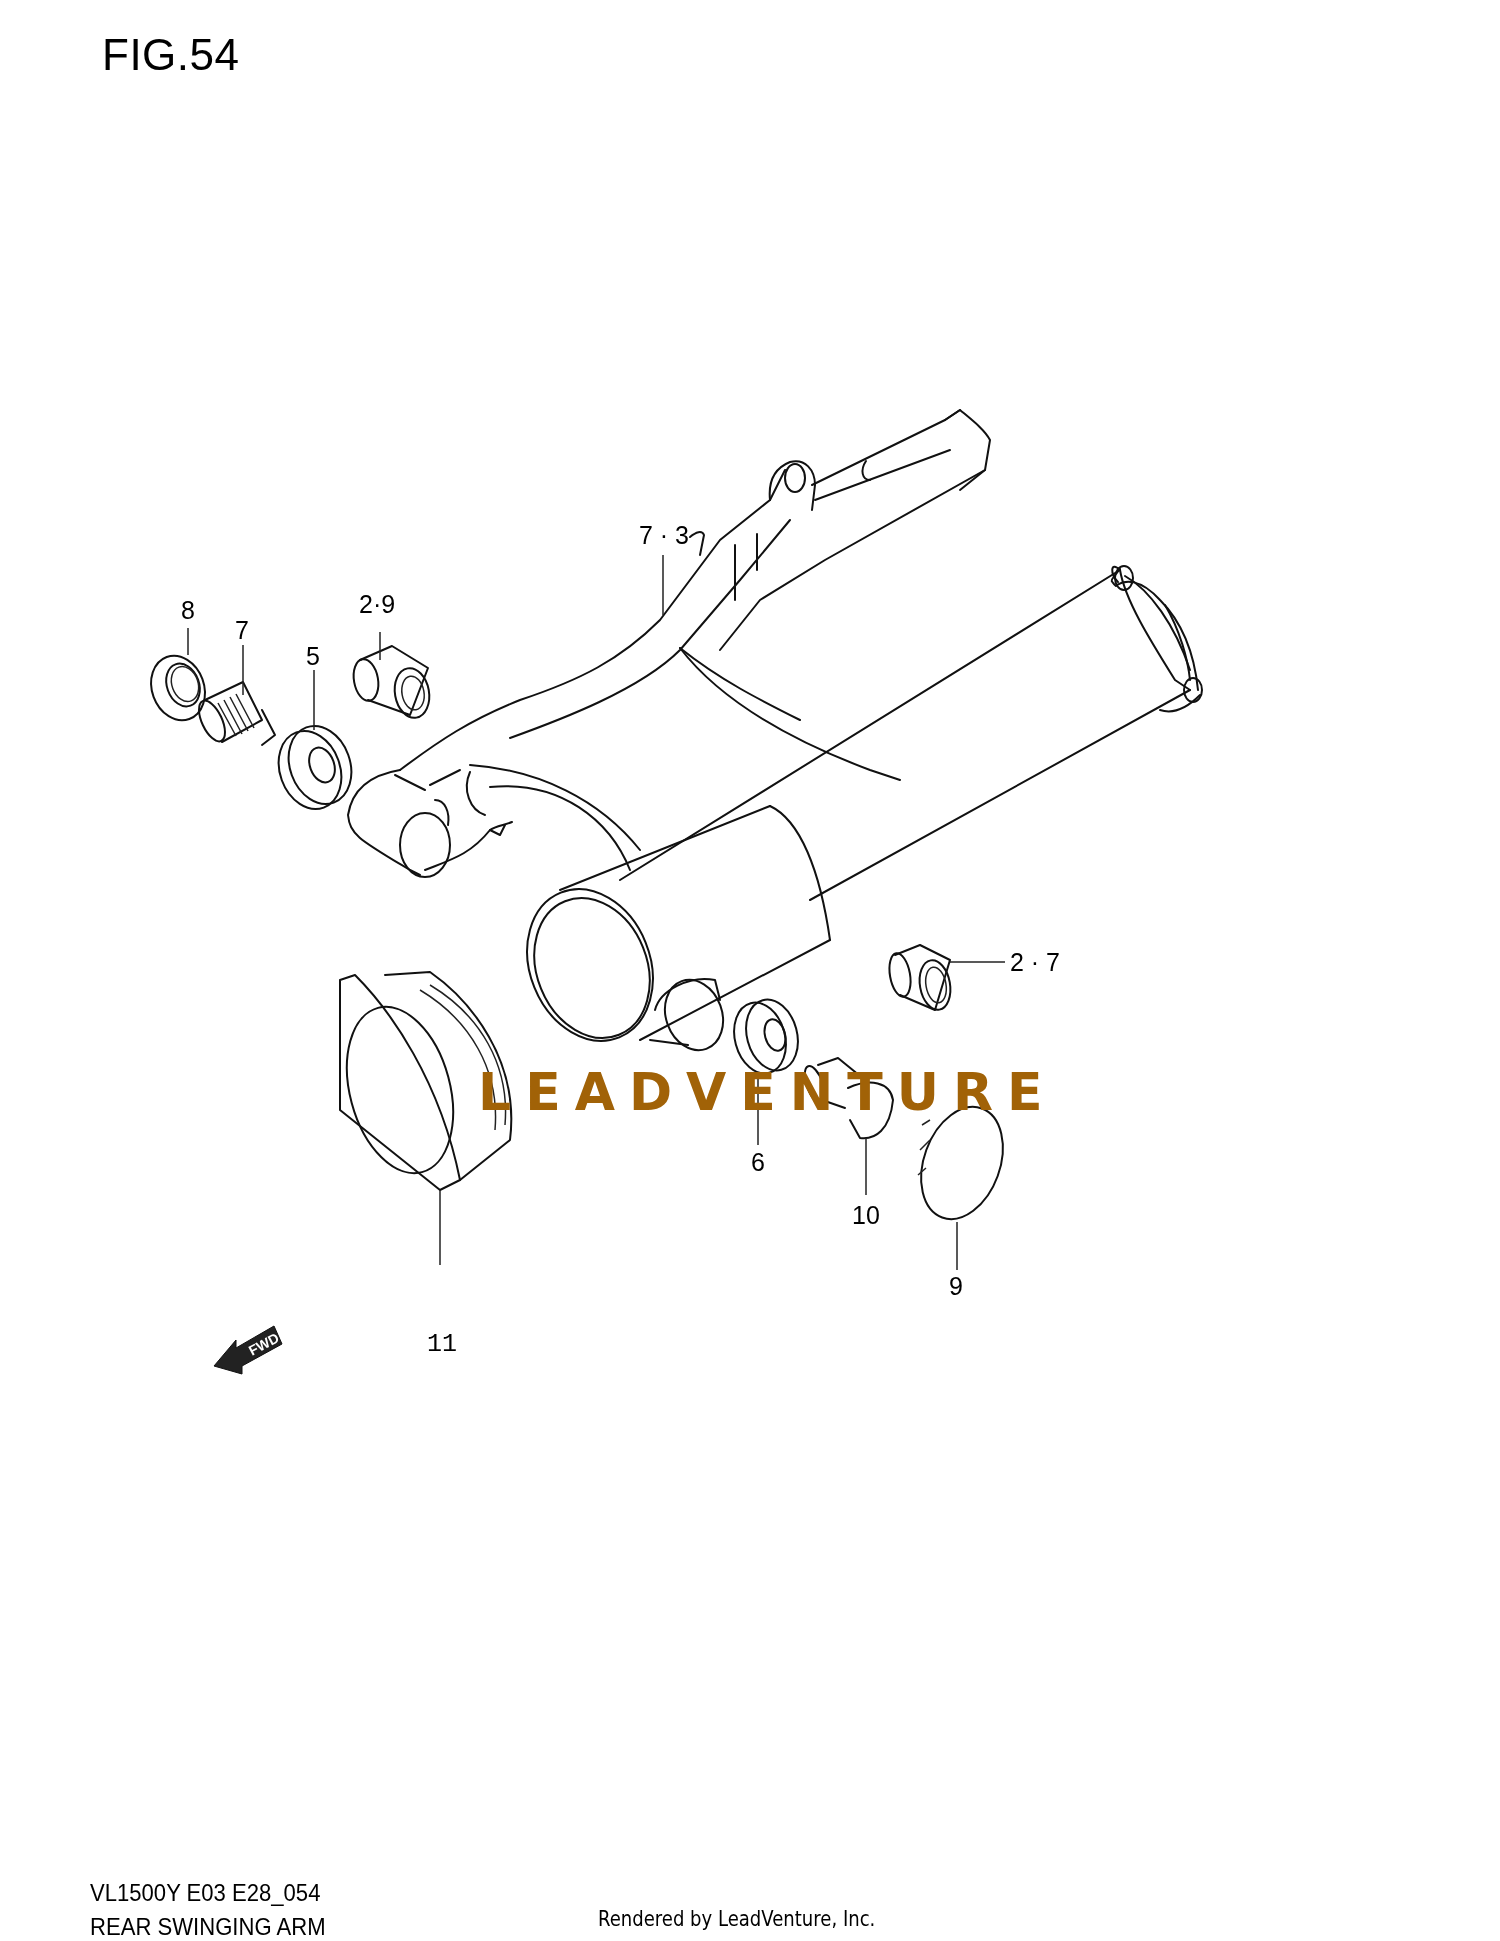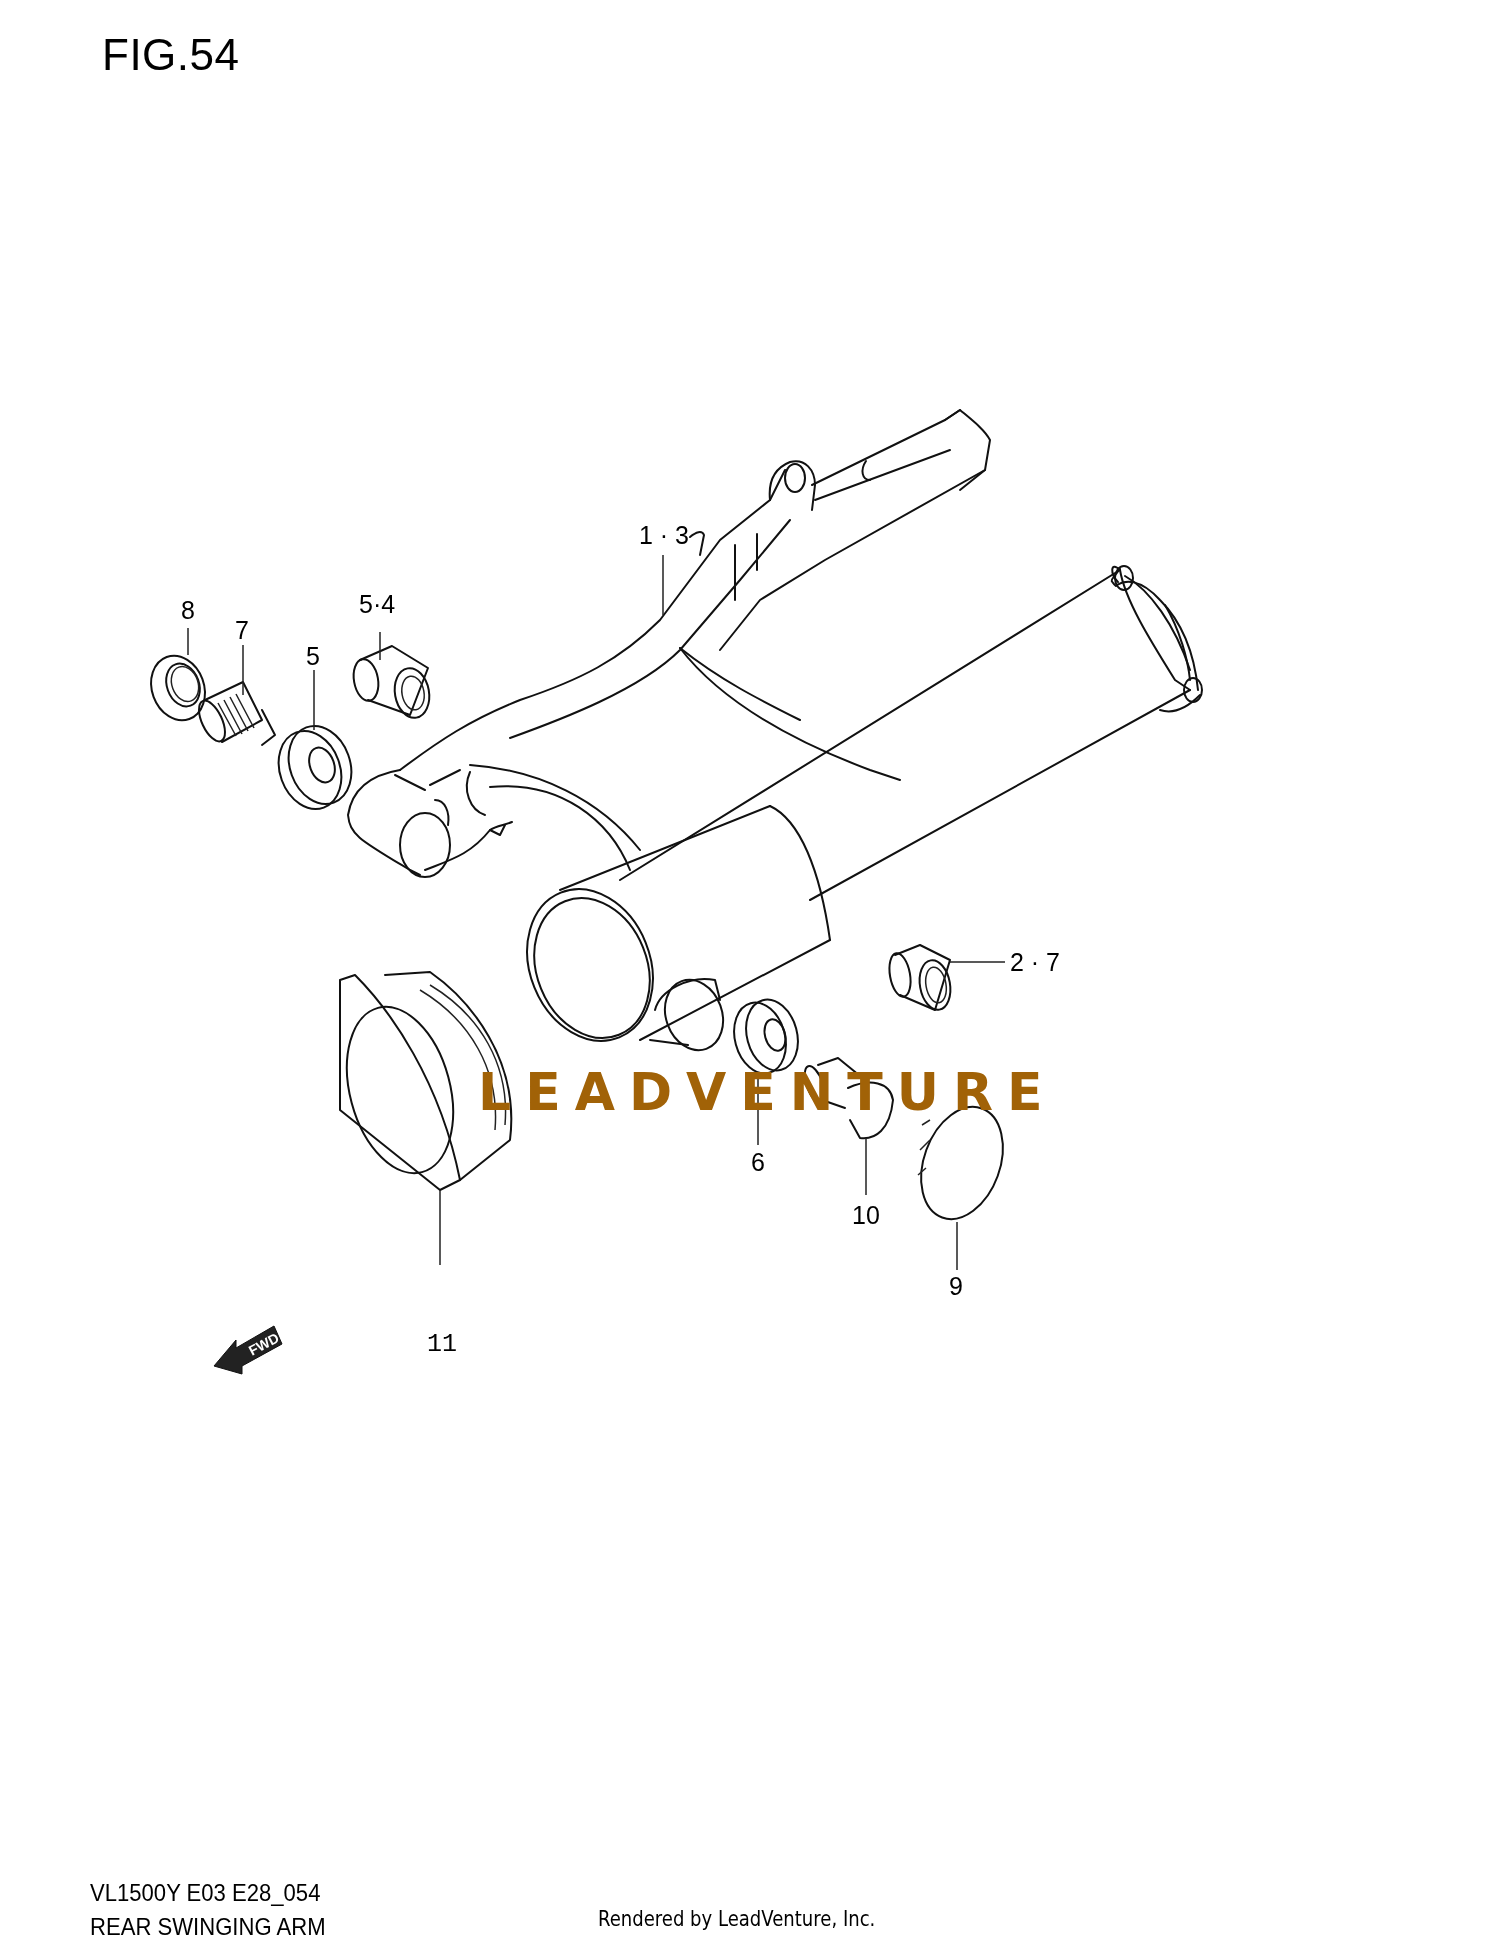--- a/index.html
+++ b/index.html
@@ -146,22 +146,22 @@
     <path class="thin" d="M950 962 L 1005 962"></path>
     <path class="thin" d="M758 1075 L 758 1145"></path>
     <path class="thin" d="M866 1138 L 866 1195"></path>
     <path class="thin" d="M957 1222 L 957 1270"></path>
     <path class="thin" d="M440 1190 L 440 1265"></path>
   </g>
 </svg>
 
 <div class="watermark">LEADVENTURE</div>
 
-<div class="lbl" style="left:639px; top:523px;">1 · 3</div>
-<div class="lbl" style="left:359px; top:592px;">5·4</div>
+<div class="lbl" style="left:639px; top:523px;">7 · 3</div>
+<div class="lbl" style="left:359px; top:592px;">2·9</div>
 <div class="lbl" style="left:306px; top:644px;">5</div>
 <div class="lbl" style="left:751px; top:1150px;">6</div>
 <div class="lbl" style="left:235px; top:618px;">7</div>
 <div class="lbl" style="left:181px; top:598px;">8</div>
 <div class="lbl" style="left:949px; top:1274px;">9</div>
 <div class="lbl" style="left:852px; top:1203px;">10</div>
 <div class="lbl" style="left:427px; top:1332px;font-family:Liberation Mono, monospace;">11</div>
 <div class="lbl" style="left:1010px; top:950px;">2 · 7</div>
 
 <svg class="fwd" viewBox="0 0 72 58" xmlns="http://www.w3.org/2000/svg">

